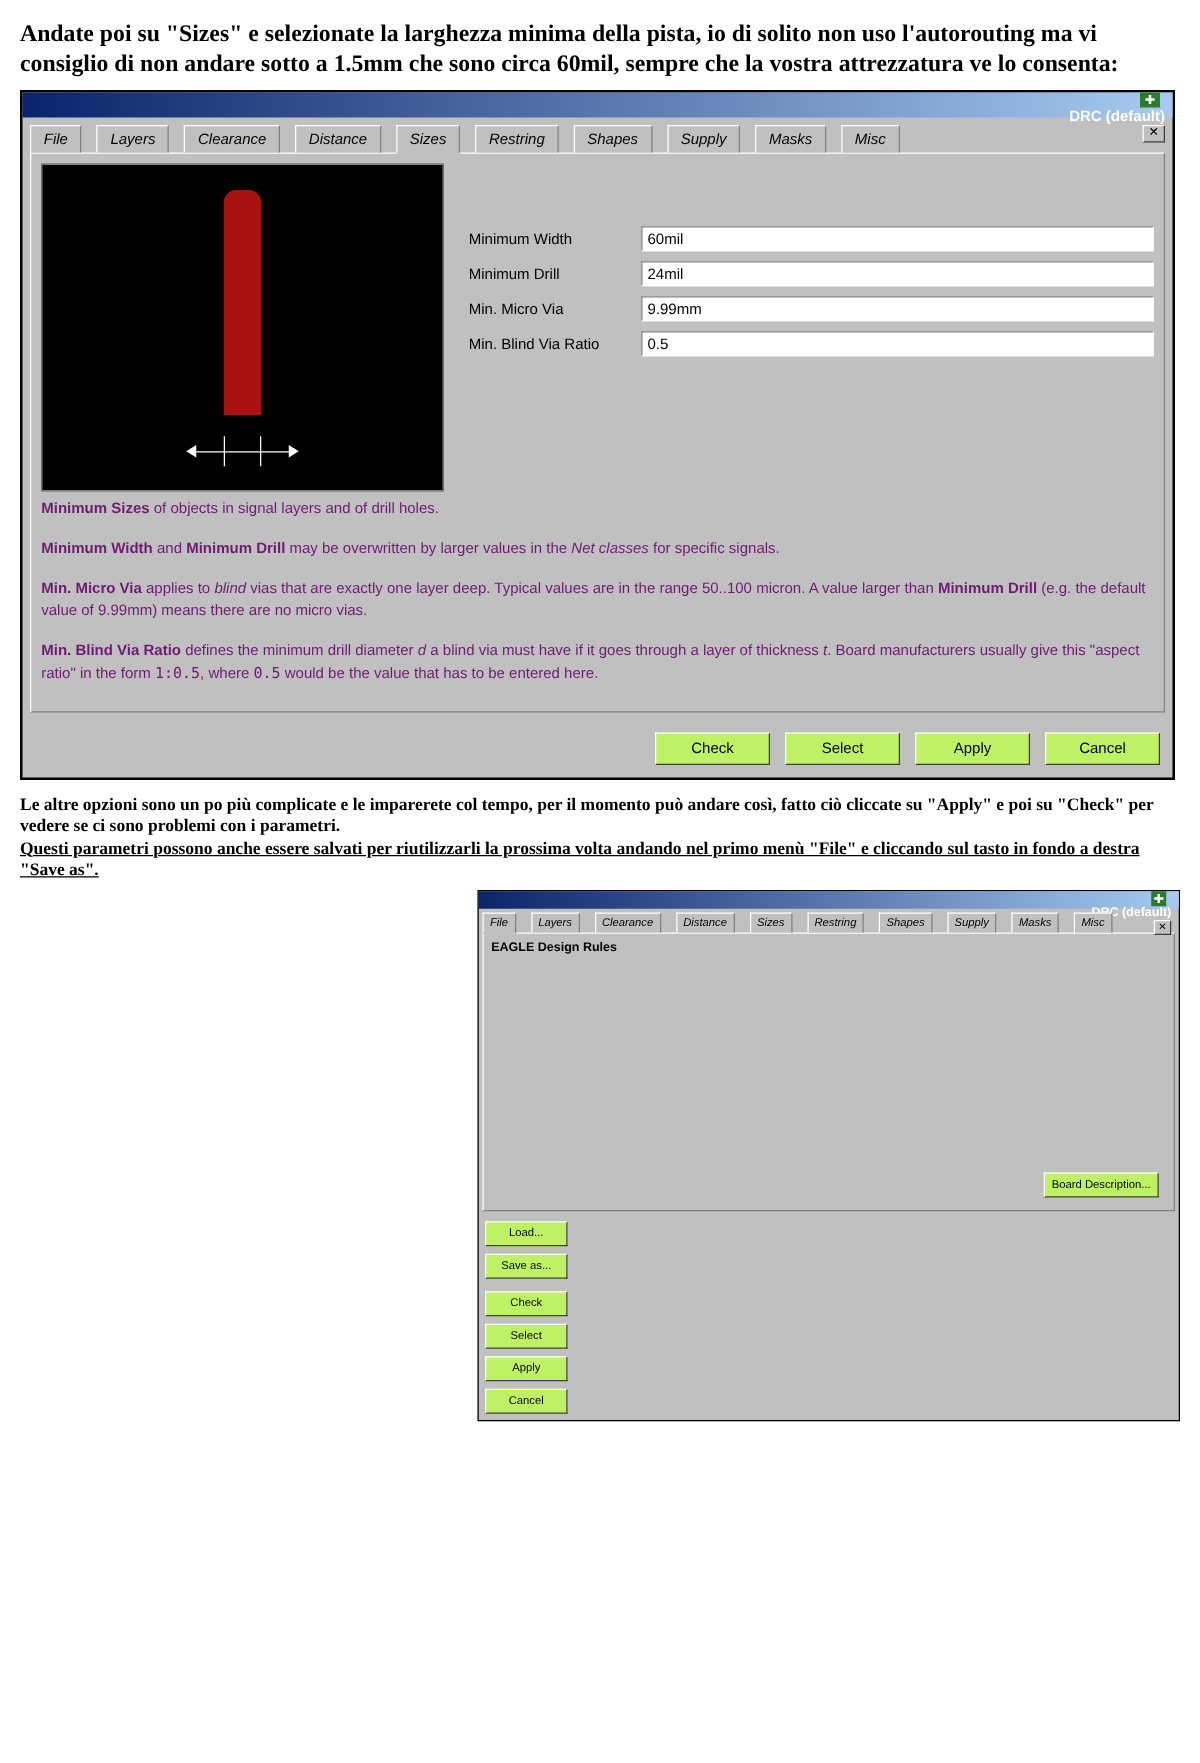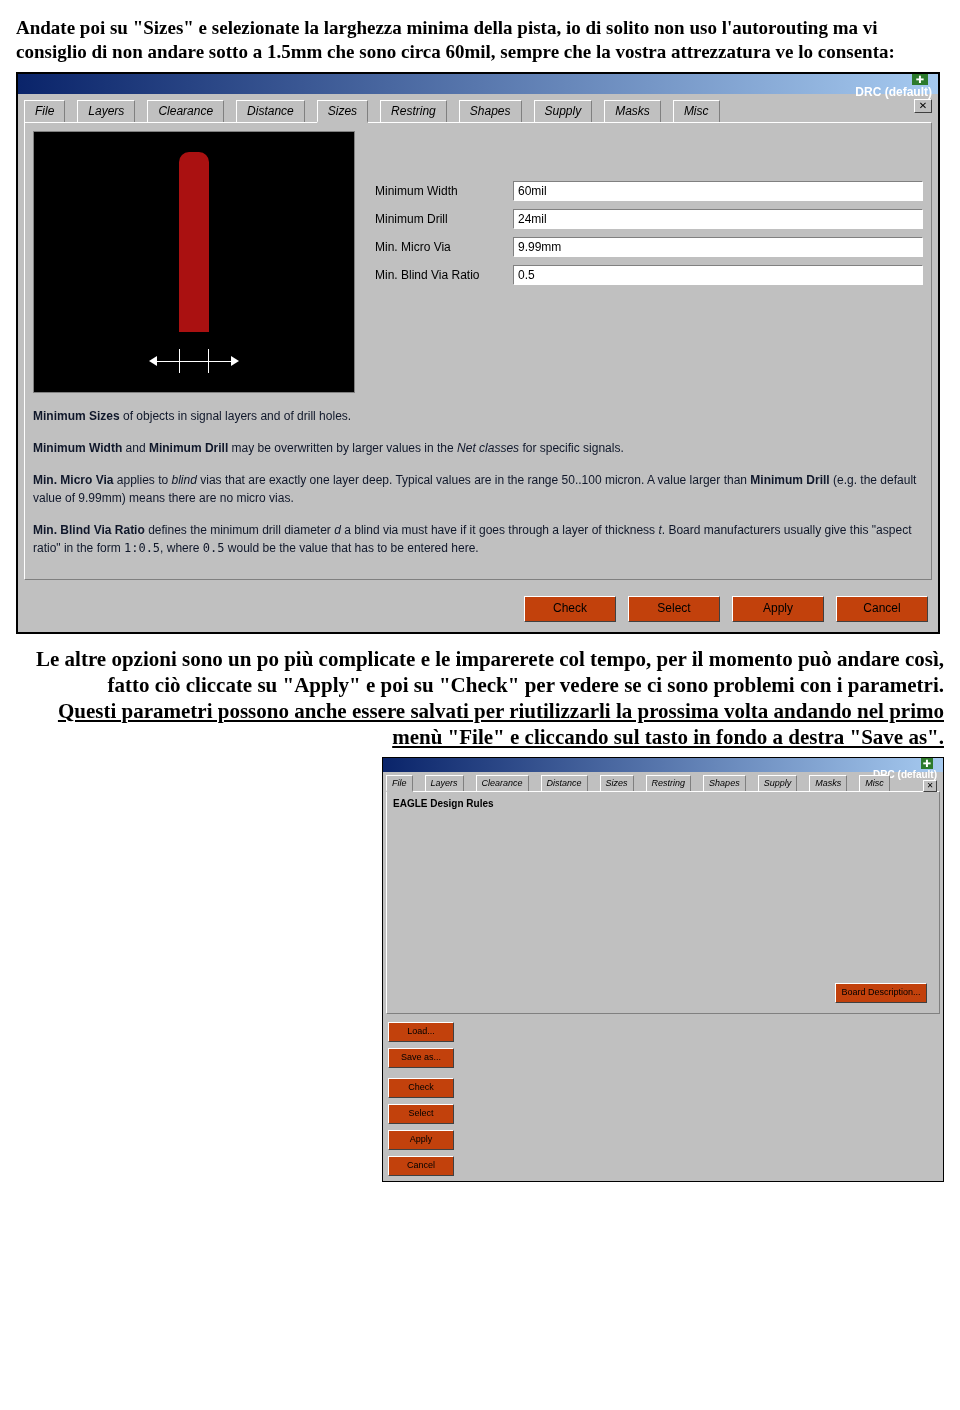--- a/index.html
+++ b/index.html
@@ -98,41 +98,40 @@
 
   .fields { flex:1; display:flex; flex-direction:column; gap:8px; padding-top:50px; font-size:12px;}
   .frow { display:flex; align-items:center; gap:8px; }
   .frow label { width: 130px; }
   .frow input {
     flex:1; height:18px; background:#fff;
     border-top:1px solid #808080;border-left:1px solid #808080;
     border-right:1px solid #fff;border-bottom:1px solid #fff;
     font-size:12px; padding:0 4px; font-family:Arial;
   }
-  .desc { font-size:12px; color:#0f172a; margin-top:14px; line-height:1.5;}
+  .desc { font-size:12px; color:#701a75; margin-top:4px; line-height:1.5;}
   .desc p{margin:0 0 14px 0;}
   .desc b{font-weight:bold;}
   .desc i{font-style:italic;}
   .btnrow {
     display:flex; justify-content:flex-end; gap:12px; padding:10px; font-size:12px;
   }
   .winbtn {
     width: 90px; height: 24px;
-    background:#c2410c;
+    background:#bef264;
     border-top:1px solid #fff;border-left:1px solid #fff;
     border-right:1px solid #404040;border-bottom:1px solid #404040;
     font-size:12px; cursor:pointer; text-align:center; line-height:22px;
     font-family:Arial;
   }
 
   .mid-text {
-    font-size: 21px;
+    font-size: 14px;
     line-height: 1.25;
     margin: 12px 0 6px 0;
-    text-align: right;
   }
   .mid-text .bold{font-weight:bold;}
   .mid-text .u{text-decoration:underline;}
 
   
   .win2 {
     width: 560px;
     margin-left: auto;
     background:#c0c0c0;
     border:1px solid #000;

